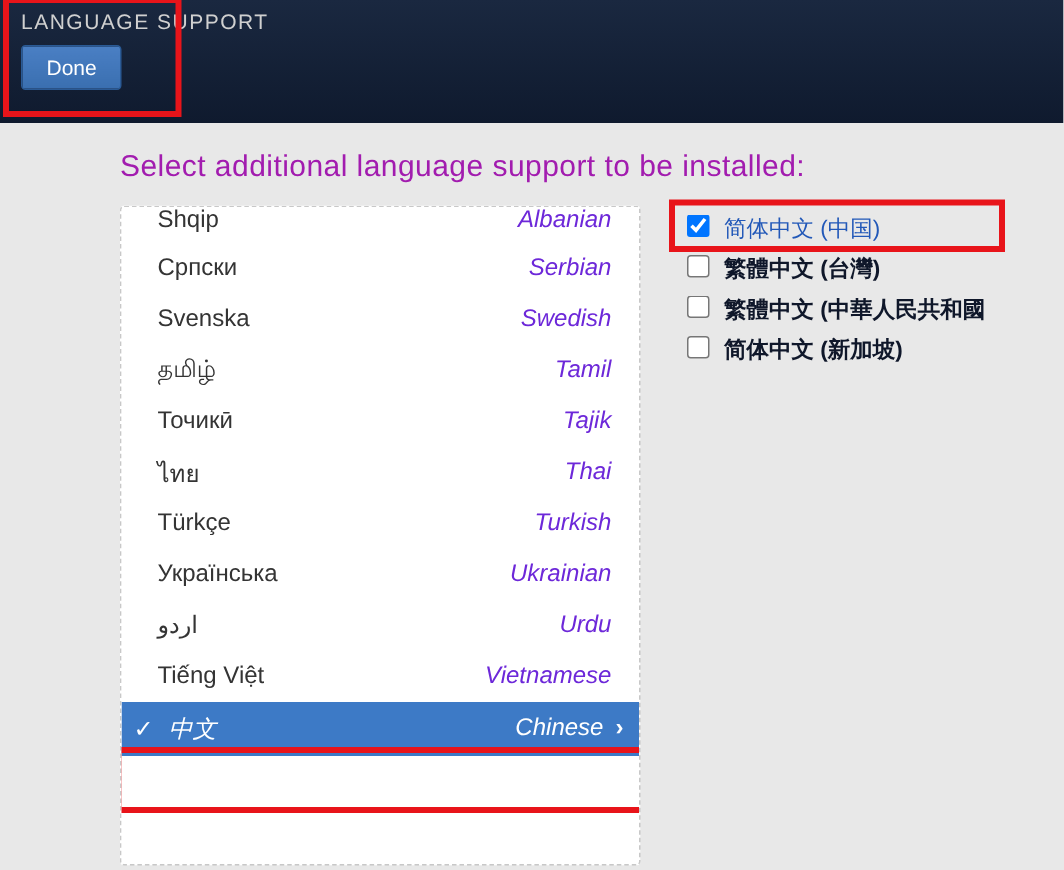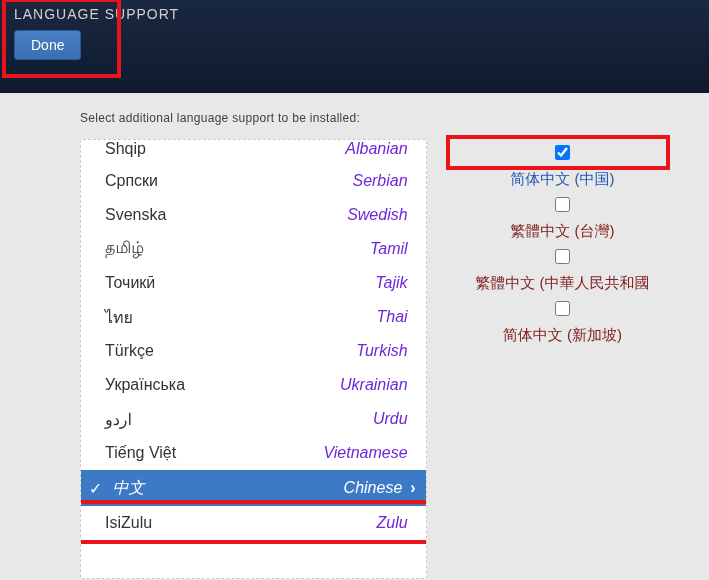--- a/index.html
+++ b/index.html
@@ -1,38 +1,38 @@
 <!DOCTYPE html>
 <html><head>
   <meta charset="utf-8">
   <style>
     * { margin: 0; padding: 0; box-sizing: border-box; font-family: "Segoe UI", Arial, sans-serif; }
     body { width: 709px; height: 580px; background: #e8e8e8; overflow: hidden; }
     .header {
       background: linear-gradient(180deg, #1a2840 0%, #0f1a2e 100%);
-      height: 93px;
+      height: 82px;
       padding: 6px 14px;
       position: relative;
     }
     .header-title { color: #d0d0d0; font-size: 14px; letter-spacing: 1px; font-weight: 400; }
     .done-btn {
       margin-top: 8px;
       background: linear-gradient(180deg, #4a7fc4 0%, #3a6fb0 100%);
       color: #fff;
       border: 1px solid #2a5a95;
       border-radius: 3px;
       padding: 6px 16px;
       font-size: 14px;
       cursor: pointer;
       display: inline-block;
     }
     .highlight-box { position: absolute; border: 4px solid #e8141a; pointer-events: none; z-index: 50; }
     .hl-done { left: 2px; top: -2px; width: 119px; height: 80px; }
     .content { padding: 18px 36px 0 80px; }
-    .instruction { font-size: 12px; color: #404040; margin-bottom: 14px; letter-spacing: 0.3px; }
+    .instruction { font-size: 20px; color: #a21caf; margin-bottom: 14px; letter-spacing: 0.3px; }
     .panels { display: flex; gap: 25px; }
     .lang-list {
       width: 360px;
       height: 440px;
       background: #fff;
       border: 1px dashed #c8c8c8;
       border-radius: 3px;
       overflow: hidden;
       position: relative;
     }
@@ -49,28 +49,26 @@
     .lang-eng { color: #6d28d9; font-style: italic; }
     .lang-row.selected { background: #3d7ac6; color: #fff; height: 36px; padding-left: 8px; padding-right: 10px; }
     .lang-row.selected .lang-native,
     .lang-row.selected .lang-eng { color: #fff; font-style: italic; }
     .lang-row.selected .check { margin-right: 10px; font-style: normal; }
     .lang-row.selected .chev { margin-left: 8px; font-weight: bold; }
     .hl-row { position: absolute; left: -4px; width: 376px; height: 44px; border: 4px solid #e8141a; pointer-events: none; }
     .locale-list { width: 230px; padding-top: 2px; }
     .locale-row {
       display: flex;
-      align-items: center;
       gap: 10px;
       padding: 4px 6px;
       font-size: 15px;
-      flex-direction: column;
     }
     .locale-row input[type=checkbox] { width: 15px; height: 15px; cursor: pointer; }
-    .locale-label { color: #7f1d1d; }
+    .locale-label { color: #0f172a; font-weight: bold; }
     .locale-row.sel .locale-label { color: #2258b8; font-weight: 500; }
     .hl-locale { position: absolute; border: 4px solid #e8141a; pointer-events: none; width: 224px; height: 35px; }
   </style>
 </head>
 <body>
 
 <div class="header">
   <div class="header-title">LANGUAGE SUPPORT</div>
   <button class="done-btn">Done</button>
   <div class="highlight-box hl-done"></div>
@@ -121,24 +119,20 @@
           <span class="lang-native">Tiếng Việt</span>
           <span class="lang-eng">Vietnamese</span>
         </div>
         <div class="lang-row selected">
           <span class="check">✓</span>
           <span class="lang-native">中文</span>
           <span style="flex:1"></span>
           <span class="lang-eng">Chinese</span>
           <span class="chev">›</span>
         </div>
-        <div class="lang-row">
-          <span class="lang-native">IsiZulu</span>
-          <span class="lang-eng">Zulu</span>
-        </div>
         <div class="hl-row" style="top: 360px;"></div>
       </div>
     <div class="locale-list" id="locale-list" style="position:relative;">
         <div class="locale-row sel">
           <input type="checkbox" checked="" style="">
           <span class="locale-label">简体中文 (中国)</span>
         </div>
         <div class="hl-locale" style="left: -6px; top: -4px;"></div>
         <div class="locale-row">
           <input type="checkbox" style="">

